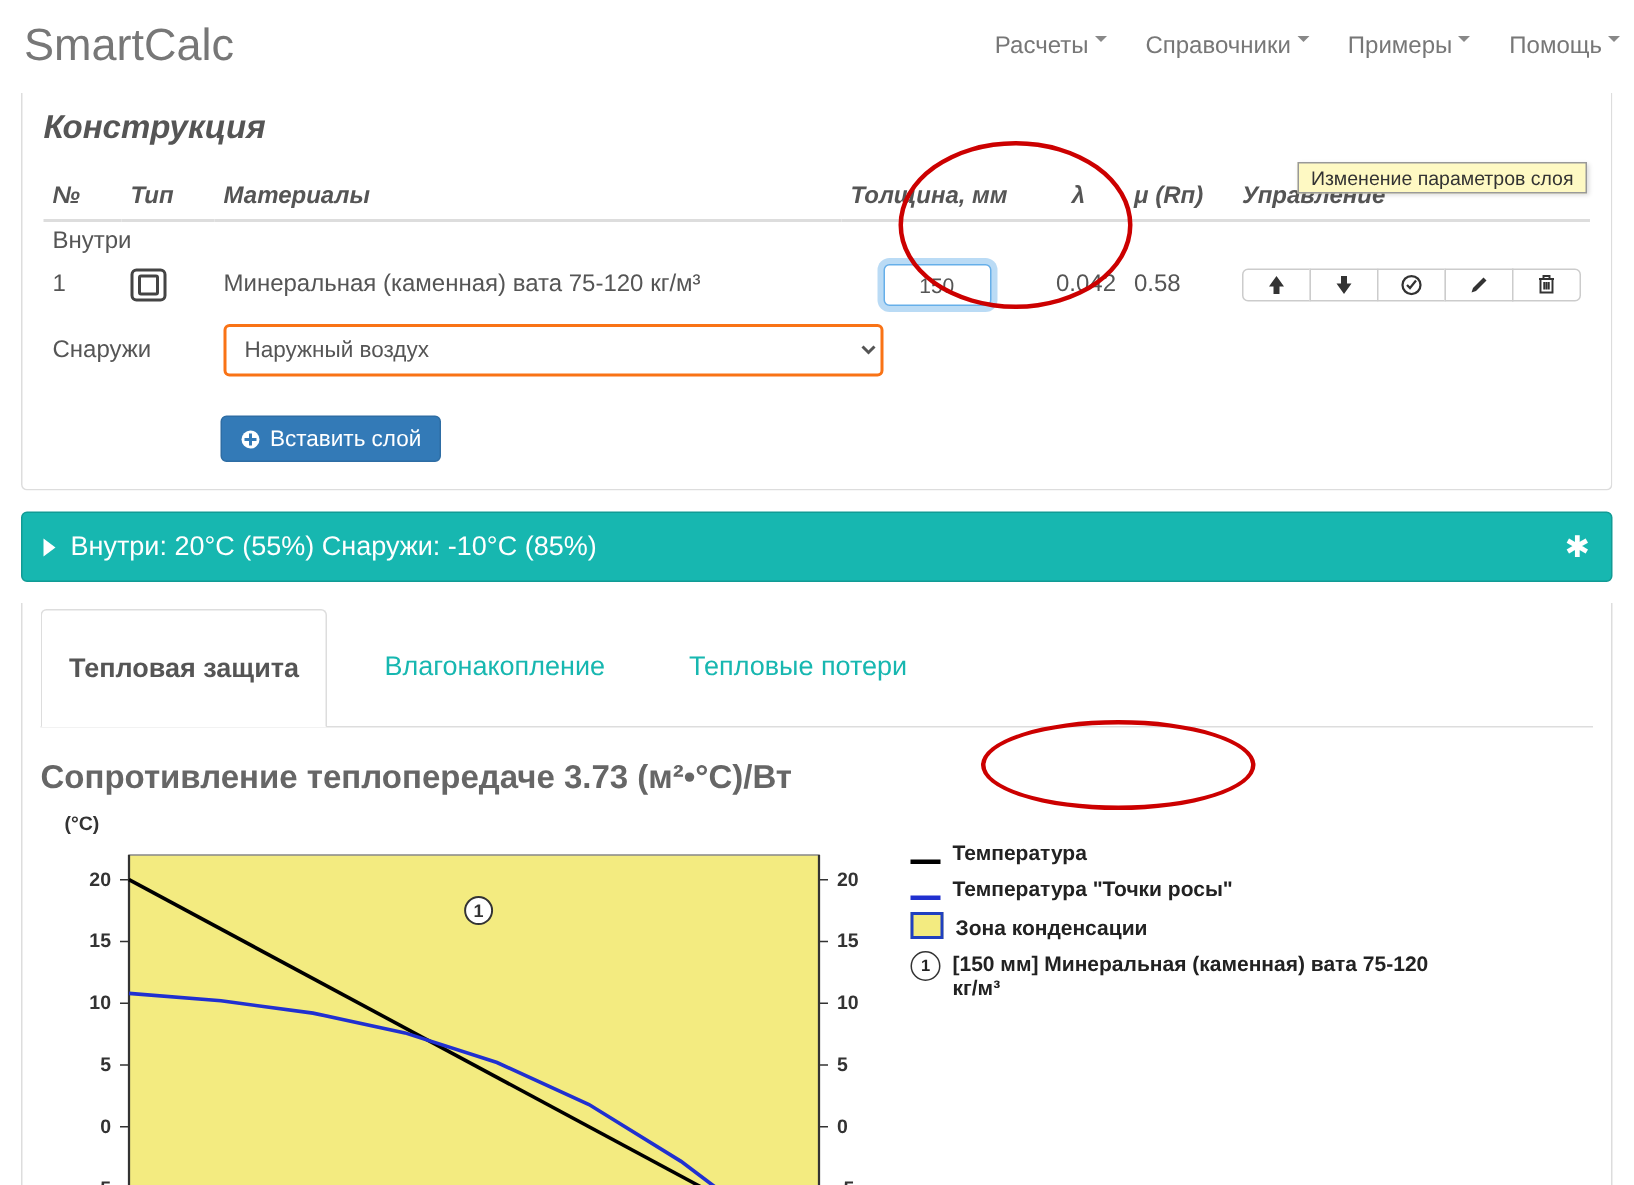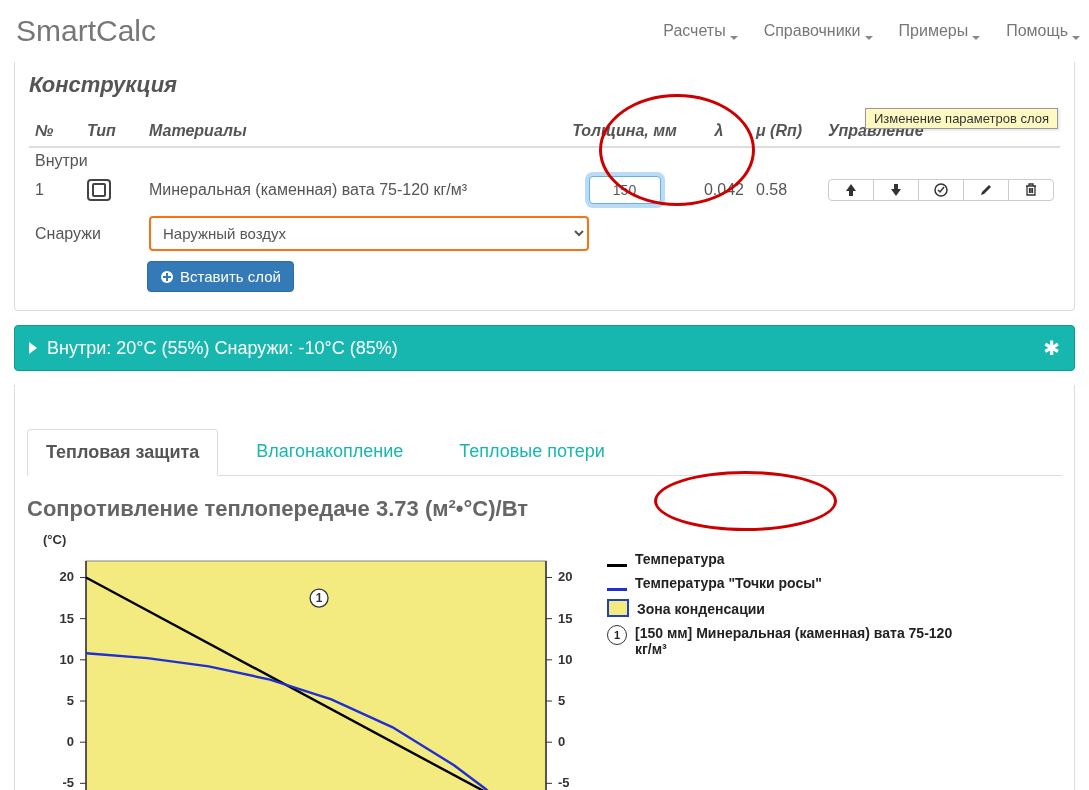--- a/index.html
+++ b/index.html
@@ -22,21 +22,21 @@
   }
   .nav-right {
     margin-left: auto;
     display: flex;
     gap: 26px;
   }
   .nav-item {
     color: #777;
     font-size: 16px;
     display: inline-flex;
-    align-items: flex-end;
+    align-items: flex-start;
     gap: 4px;
     cursor: pointer;
   }
   .caret-down {
     display: inline-block;
     width: 0; height: 0;
     border-left: 4px solid transparent;
     border-right: 4px solid transparent;
     border-top: 4px solid #888;
     margin-top: 2px;
@@ -120,21 +120,21 @@
     border-radius: 4px;
     font-size: 15px;
     cursor: pointer;
     border: 1px solid transparent;
   }
   .btn-primary { background: #337ab7; color: #fff; border-color: #2e6da4; }
   .btn-info    { background: #5bc0de; color: #fff; border-color: #46b8da; }
   .btn-default { background: #fff; color: #555; border-color: #ccc; padding: 3px 8px; }
   .controls-row {
     display: flex;
-    margin-top: 4px;
+    margin-top: 20px;
     flex-direction: column;
   }
   .controls-row .right { margin-left: auto; }
   .btn-group {
     display: inline-flex;
   }
   .btn-group .btn-default {
     border-radius: 0;
     margin-left: -1px;
     width: 28px;
@@ -196,25 +196,24 @@
     padding: 0 12px 0 12px;
     position: relative;
   }
   .tabs {
     display: flex;
     border-bottom: 1px solid #ddd;
     gap: 20px;
     padding-top: 4px;
   }
   .tab {
-    padding: 12px 18px;
+    padding: 28px 18px;
     font-size: 18px;
     color: #17b7b0;
     cursor: pointer;
-    margin-top: 40px;
   }
   .tab.active {
     color: #555;
     font-weight: 700;
     border: 1px solid #ddd;
     border-bottom: 1px solid #fff;
     border-radius: 4px 4px 0 0;
     margin-bottom: -1px;
     background: #fff;
   }
@@ -271,21 +270,21 @@
 <div class="panel">
   <div class="annot annot-1"></div>
   <div class="tooltip">Изменение параметров слоя</div>
   <div class="panel-title">Конструкция</div>
   <table class="layers">
     <thead>
       <tr>
         <th style="width:40px">№</th>
         <th style="width:50px">Тип</th>
         <th>Материалы</th>
-        <th style="width:115px;text-align:center">Толщина, мм</th>
+        <th style="width:115px;text-align:left">Толщина, мм</th>
         <th style="width:50px;text-align:center">λ</th>
         <th style="width:60px">μ (Rп)</th>
         <th style="width:200px">Управление</th>
       </tr>
     </thead>
     <tbody>
       <tr>
           <td colspan="7" style="padding-top:4px;padding-bottom:0">Внутри</td>
         </tr>
       <tr>

